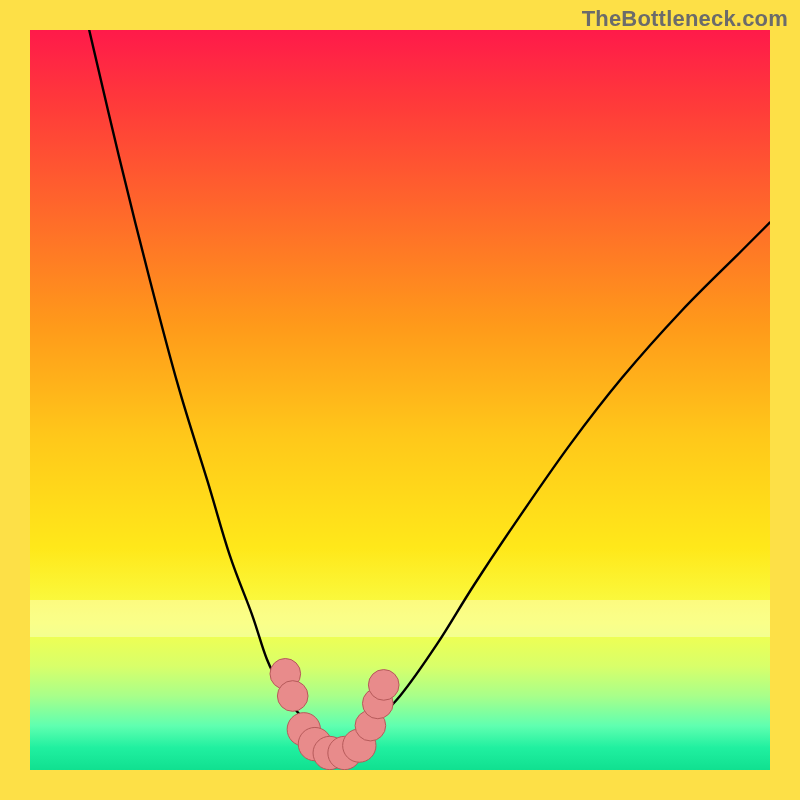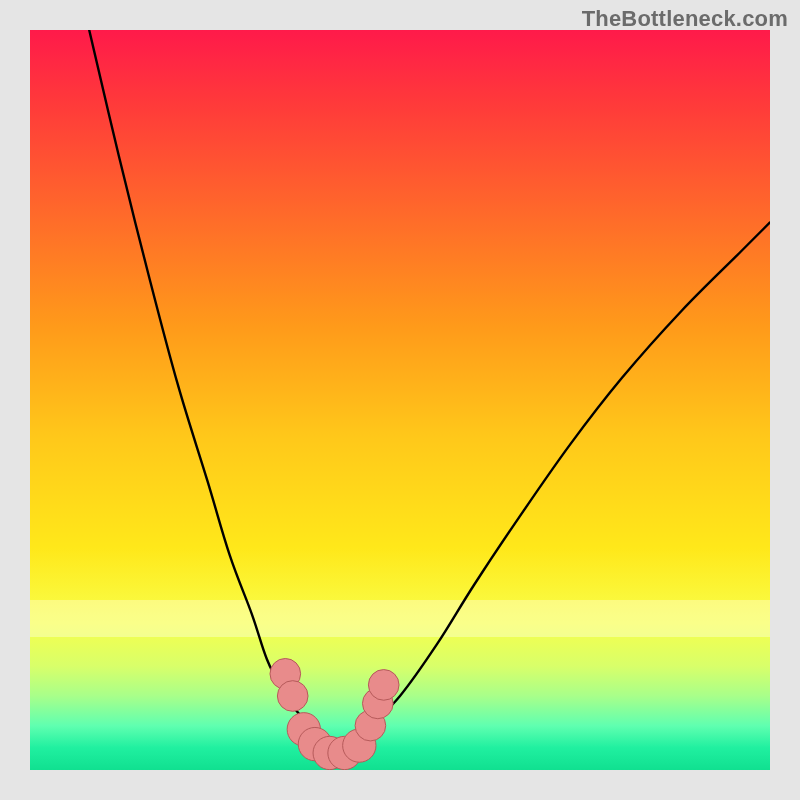--- a/index.html
+++ b/index.html
@@ -7,21 +7,21 @@
     padding: 0;
     width: 800px;
     height: 800px;
     background: #000;
     overflow: hidden;
   }
   .frame {
     position: relative;
     width: 800px;
     height: 800px;
-    background: #e5e5e5;
+    background: #fde047;
   }
   .plot-area {
     position: absolute;
     left: 30px;
     top: 30px;
     width: 740px;
     height: 740px;
     background: linear-gradient(to bottom,
       #ff1a4a 0%,
       #ff3a3a 10%,

